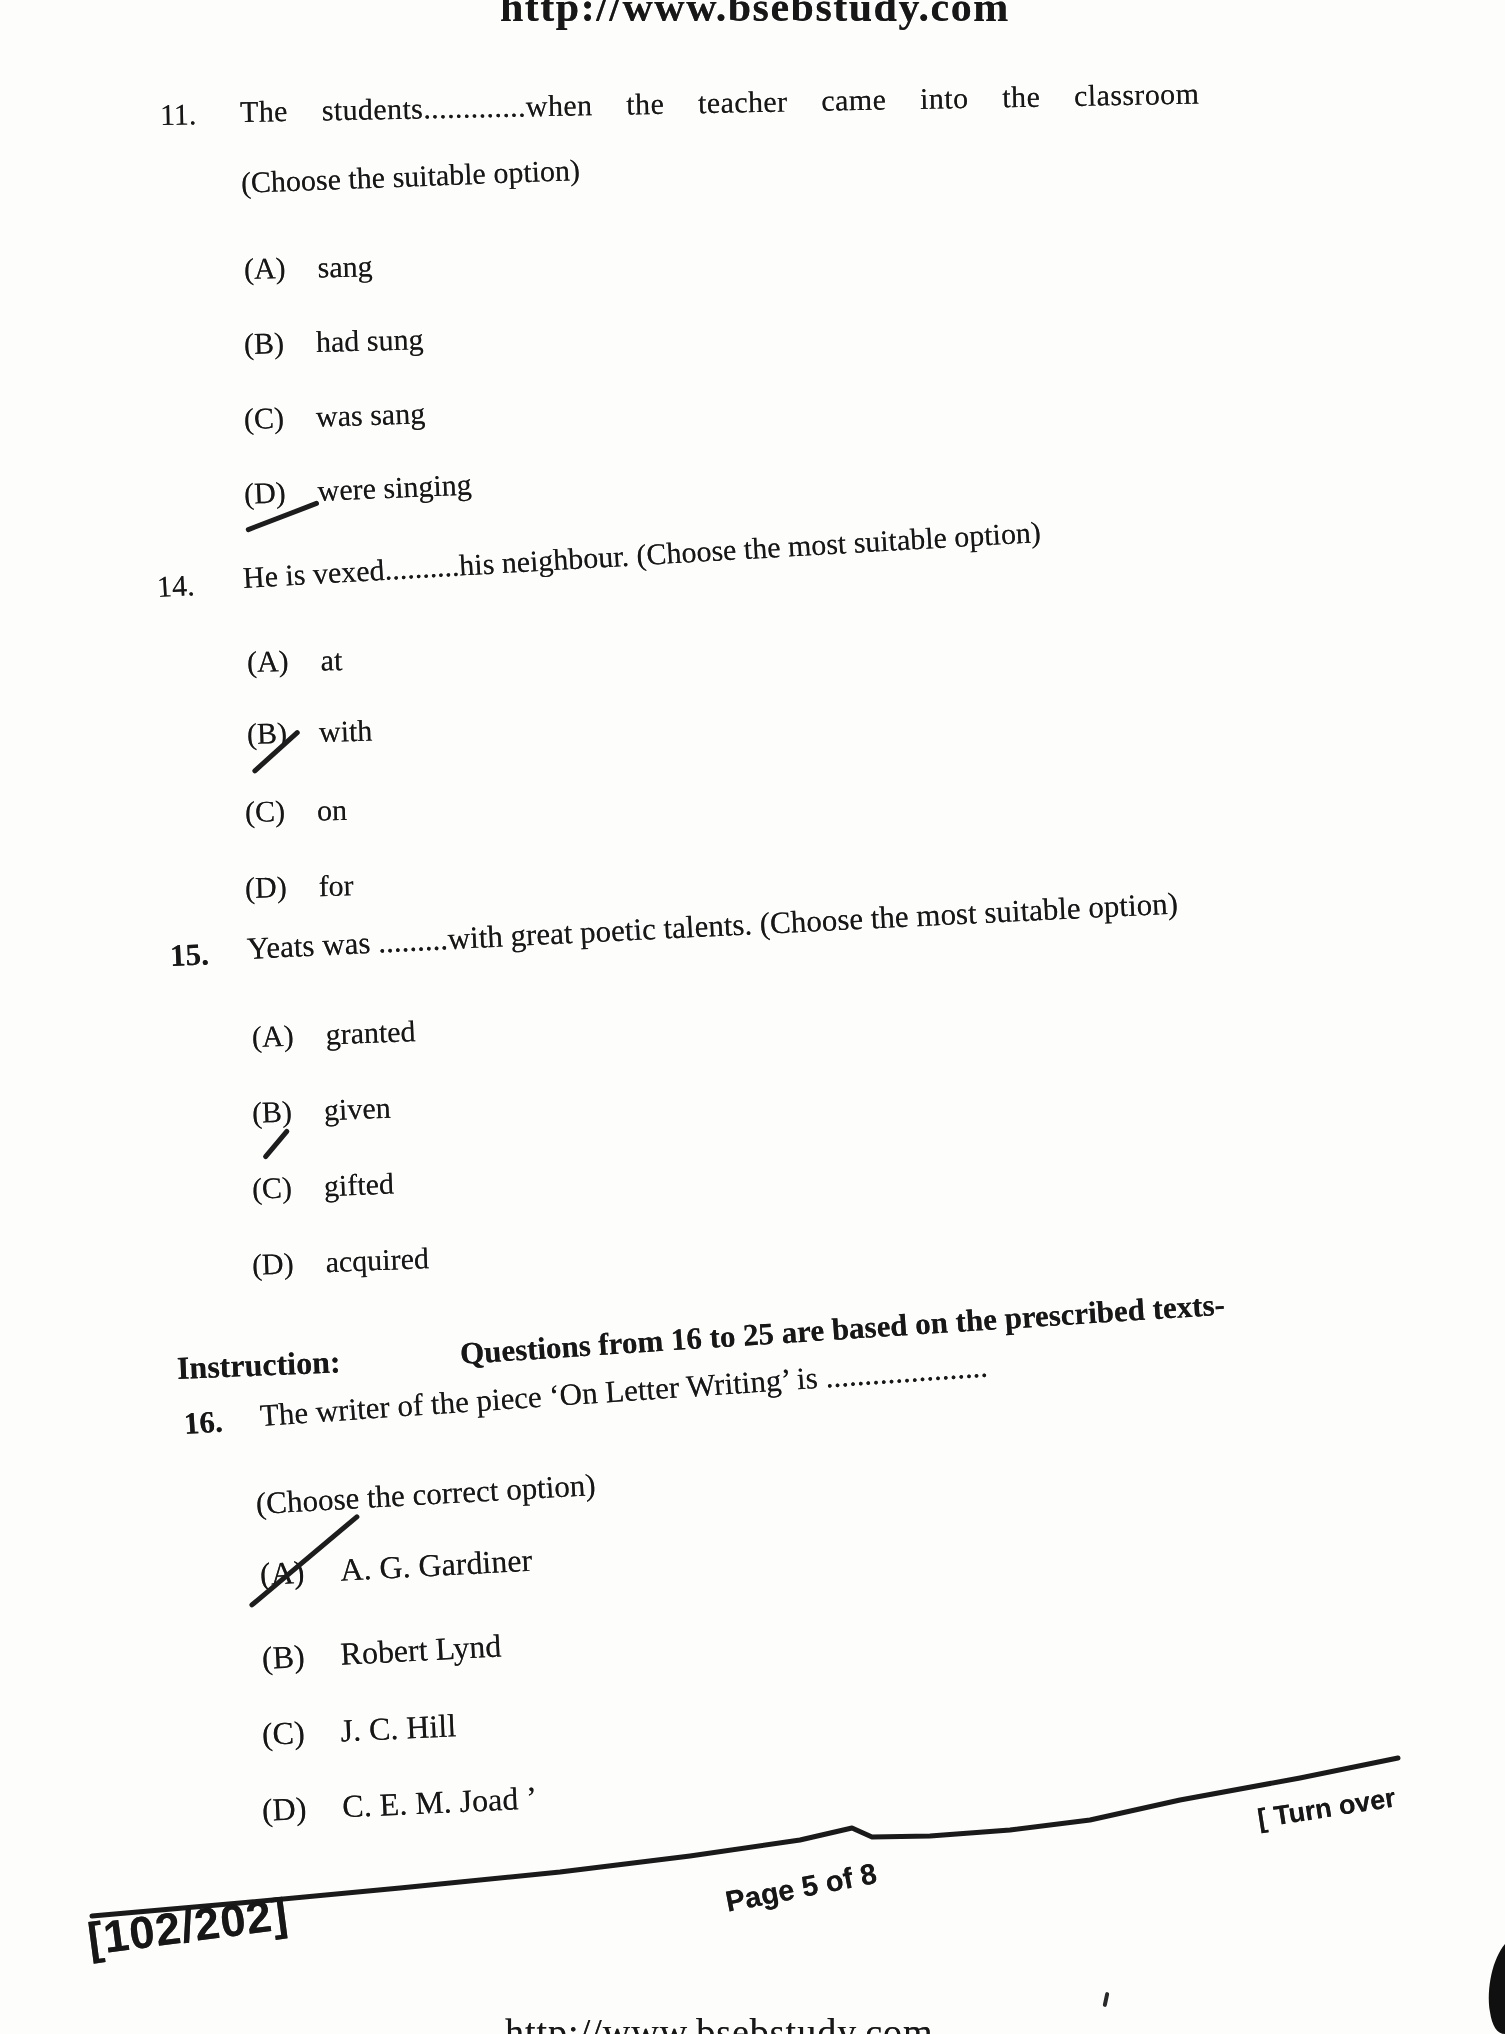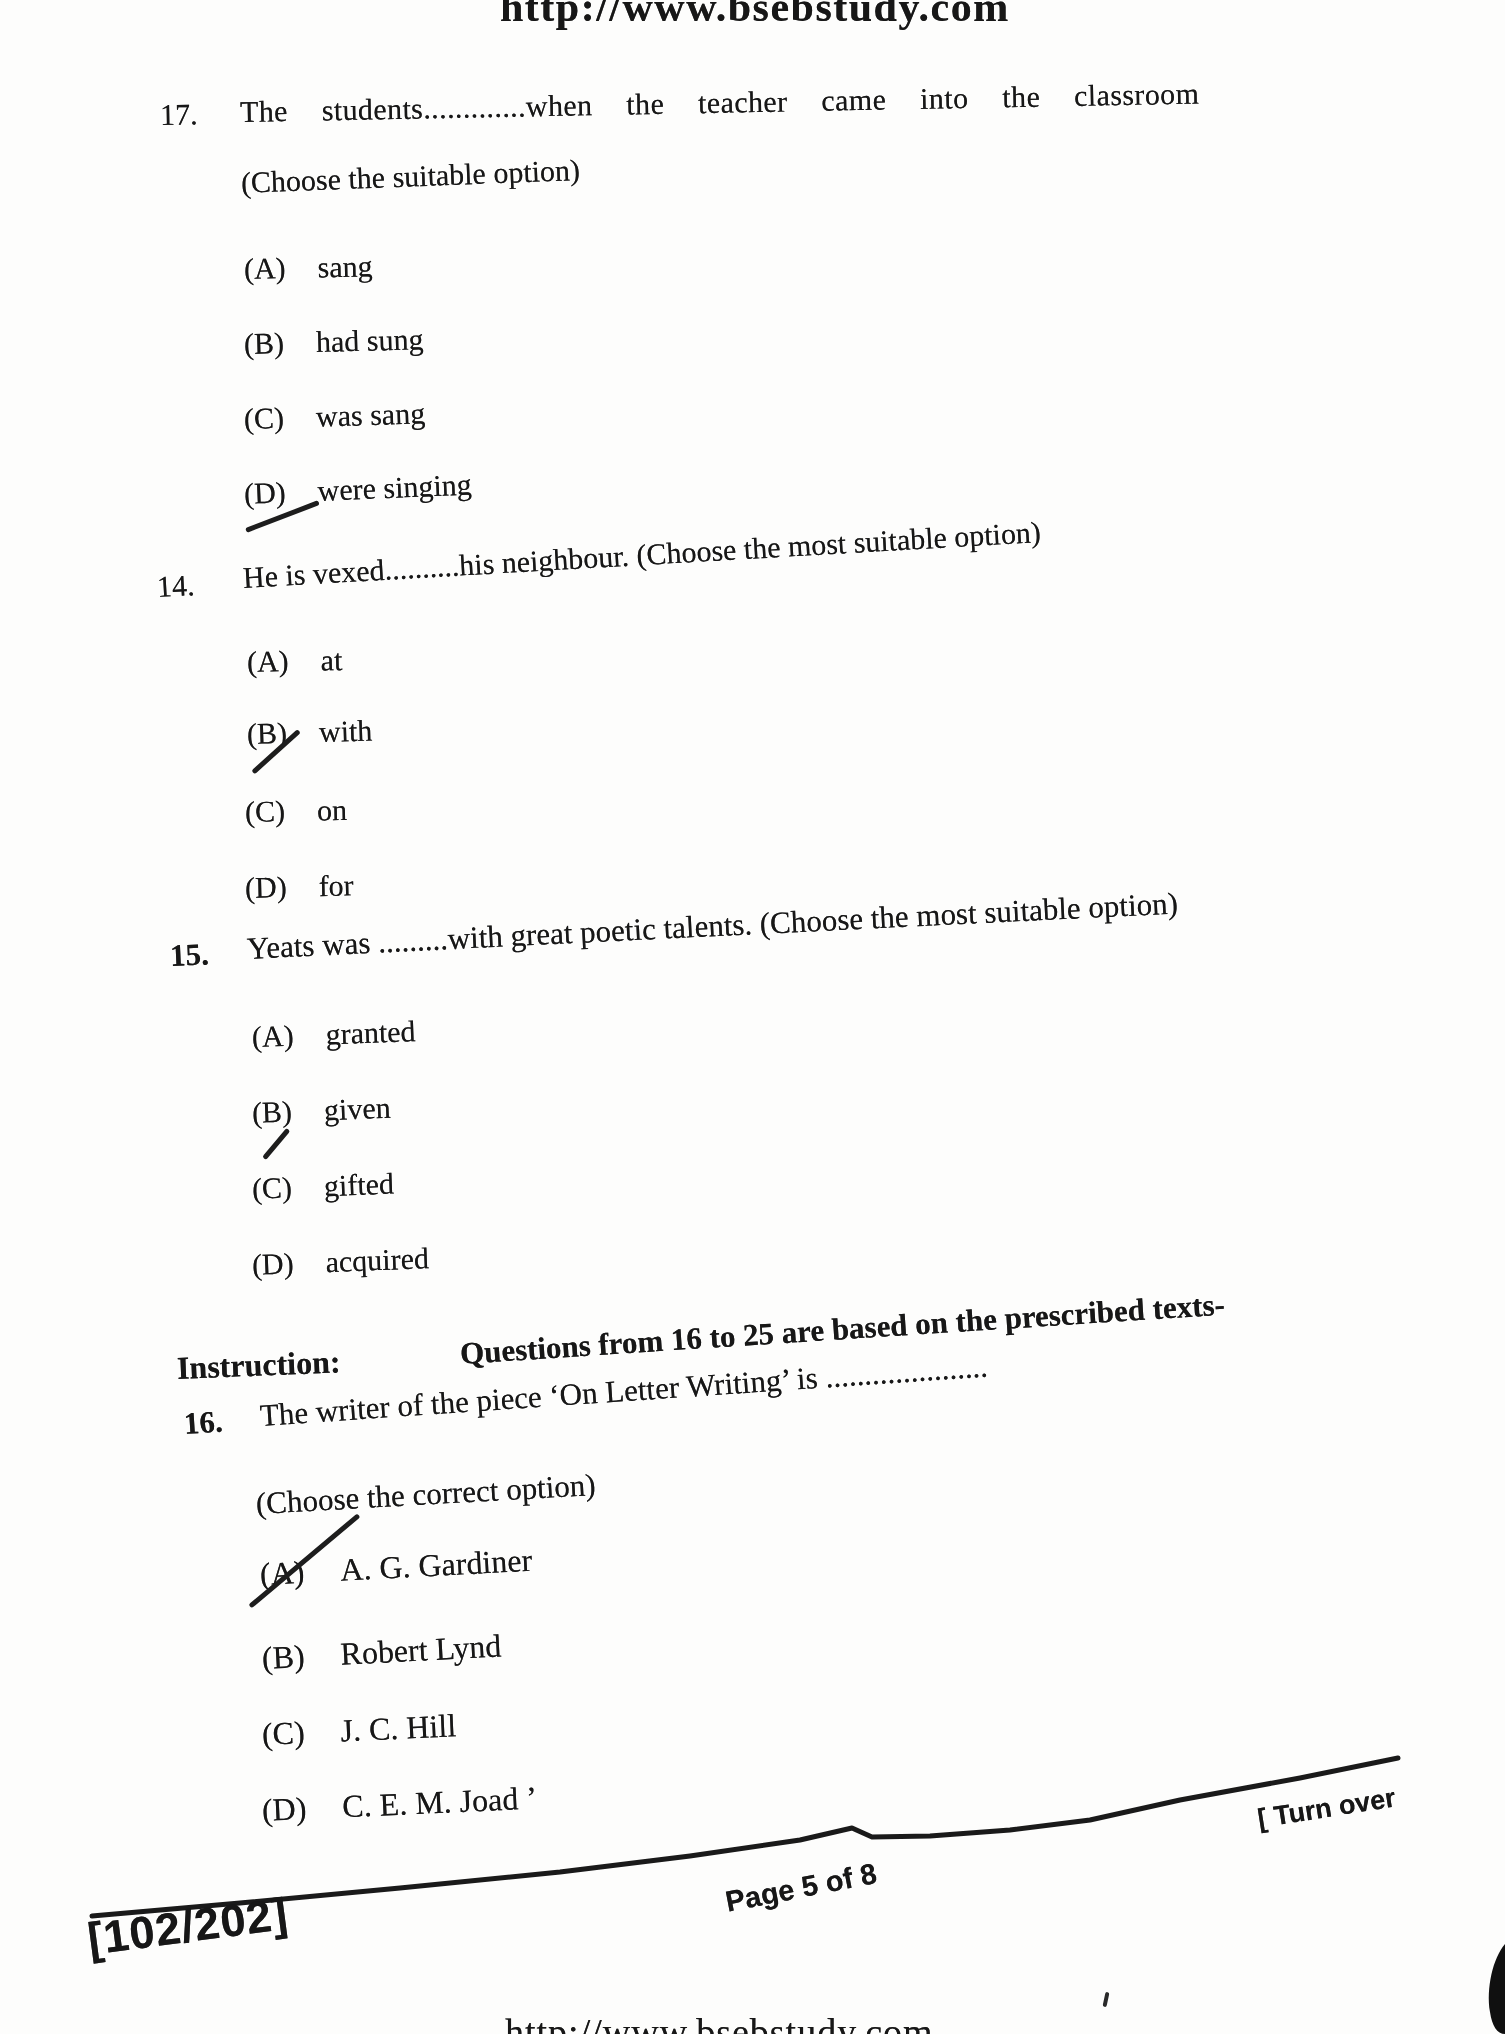--- a/index.html
+++ b/index.html
@@ -34,21 +34,21 @@
   .footer-page{left:726px;top:1886px;font-size:29px;font-weight:700;transform:rotate(-11deg);}
   .footer-turn{left:1258px;top:1804px;font-size:27px;font-weight:700;transform:rotate(-9deg);}
   .footer-code{left:88px;top:1914px;font-size:45px;font-weight:700;transform:rotate(-7.5deg);letter-spacing:1px;}
   .tickmark{position:absolute;background:#2a2a2a;width:4px;height:15px;transform:rotate(12deg);border-radius:2px;}
 </style>
 </head>
 <body>
 
 <div class="abs scan serif url-top">http://www.bsebstudy.com</div>
 
-<div class="abs scan qnum" style="left:160px;top:98px;transform:rotate(-1deg);">17.</div>
+<div class="abs scan qnum" style="left:160px;top:98px;transform:rotate(-1deg);">11.</div>
 <div class="abs scan qtext" style="left:240px;top:95px;transform:rotate(-1.1deg);">
   <span class="spread">The students.............when the teacher came into the classroom</span>
 </div>
 <div class="abs scan hint" style="left:241px;top:166px;transform:rotate(-2.2deg);">(Choose the suitable option)</div>
 
 <div class="abs scan opt" style="left:244px;top:252px;transform:rotate(-1.2deg);">
   <span>(A)</span>
   <span>sang</span>
 </div>
 <div class="abs scan opt" style="left:244px;top:327px;transform:rotate(-1.5deg);">

